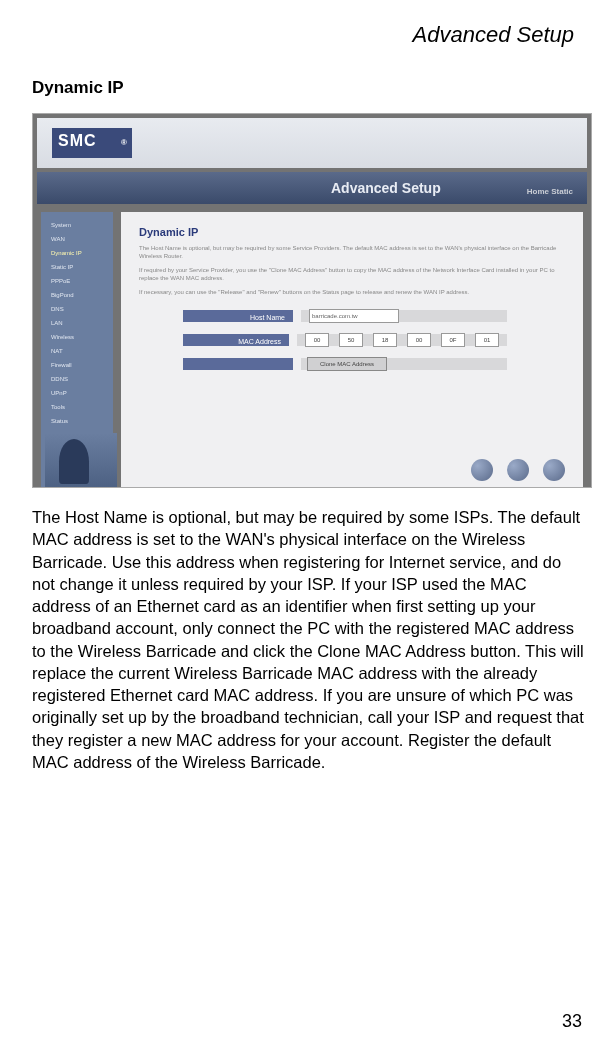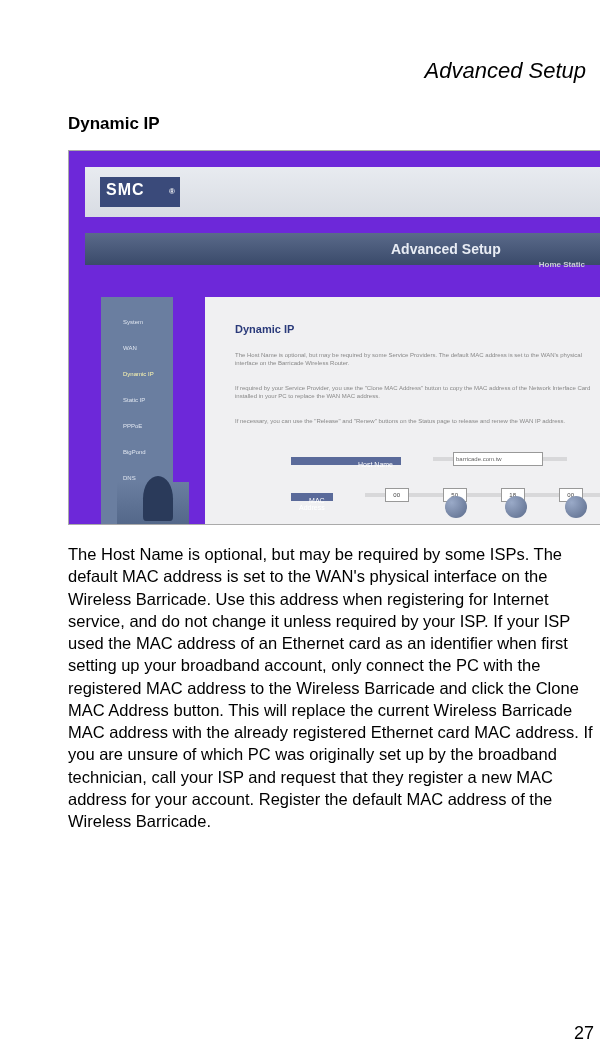--- a/index.html
+++ b/index.html
@@ -1,15 +1,15 @@
 <!DOCTYPE html>
 <html><head>
   <meta charset="utf-8">
   <style>
-    * { box-sizing: border-box; margin: 16px; padding: 0; }
+    * { box-sizing: border-box; margin: 4px; padding: 0; }
     body {
       width: 600px;
       height: 1046px;
       font-family: Arial, Helvetica, sans-serif;
       background: #fff;
       position: relative;
       padding: 0 20px;
     }
     .header-title {
       text-align: right;
@@ -21,21 +21,21 @@
     .section-title {
       font-weight: bold;
       font-size: 17px;
       margin-top: 30px;
       margin-bottom: 15px;
     }
     .screenshot {
       width: 560px;
       height: 375px;
       border: 1px solid #aaa;
-      background: #6d28d9;
+      background: #737373;
       position: relative;
       overflow: hidden;
       font-size: 8px;
     }
     .ss-top {
       height: 50px;
       background: linear-gradient(#e8ebf0, #d8dce3);
       display: flex;
       align-items: center;
       position: relative;
@@ -287,13 +287,13 @@
         <div class="ss-icon"></div>
         <div class="ss-icon"></div>
         <div class="ss-icon"></div>
       </div>
     </div>
   </div>
 </div>
 
 <div class="body-text">The Host Name is optional, but may be required by some ISPs. The default MAC address is set to the WAN's physical interface on the Wireless Barricade. Use this address when registering for Internet service, and do not change it unless required by your ISP. If your ISP used the MAC address of an Ethernet card as an identifier when first setting up your broadband account, only connect the PC with the registered MAC address to the Wireless Barricade and click the Clone MAC Address button. This will replace the current Wireless Barricade MAC address with the already registered Ethernet card MAC address. If you are unsure of which PC was originally set up by the broadband technician, call your ISP and request that they register a new MAC address for your account. Register the default MAC address of the Wireless Barricade.</div>
 
-<div class="page-num">27</div>
+<div class="page-num">33</div>
 
 </body></html>

